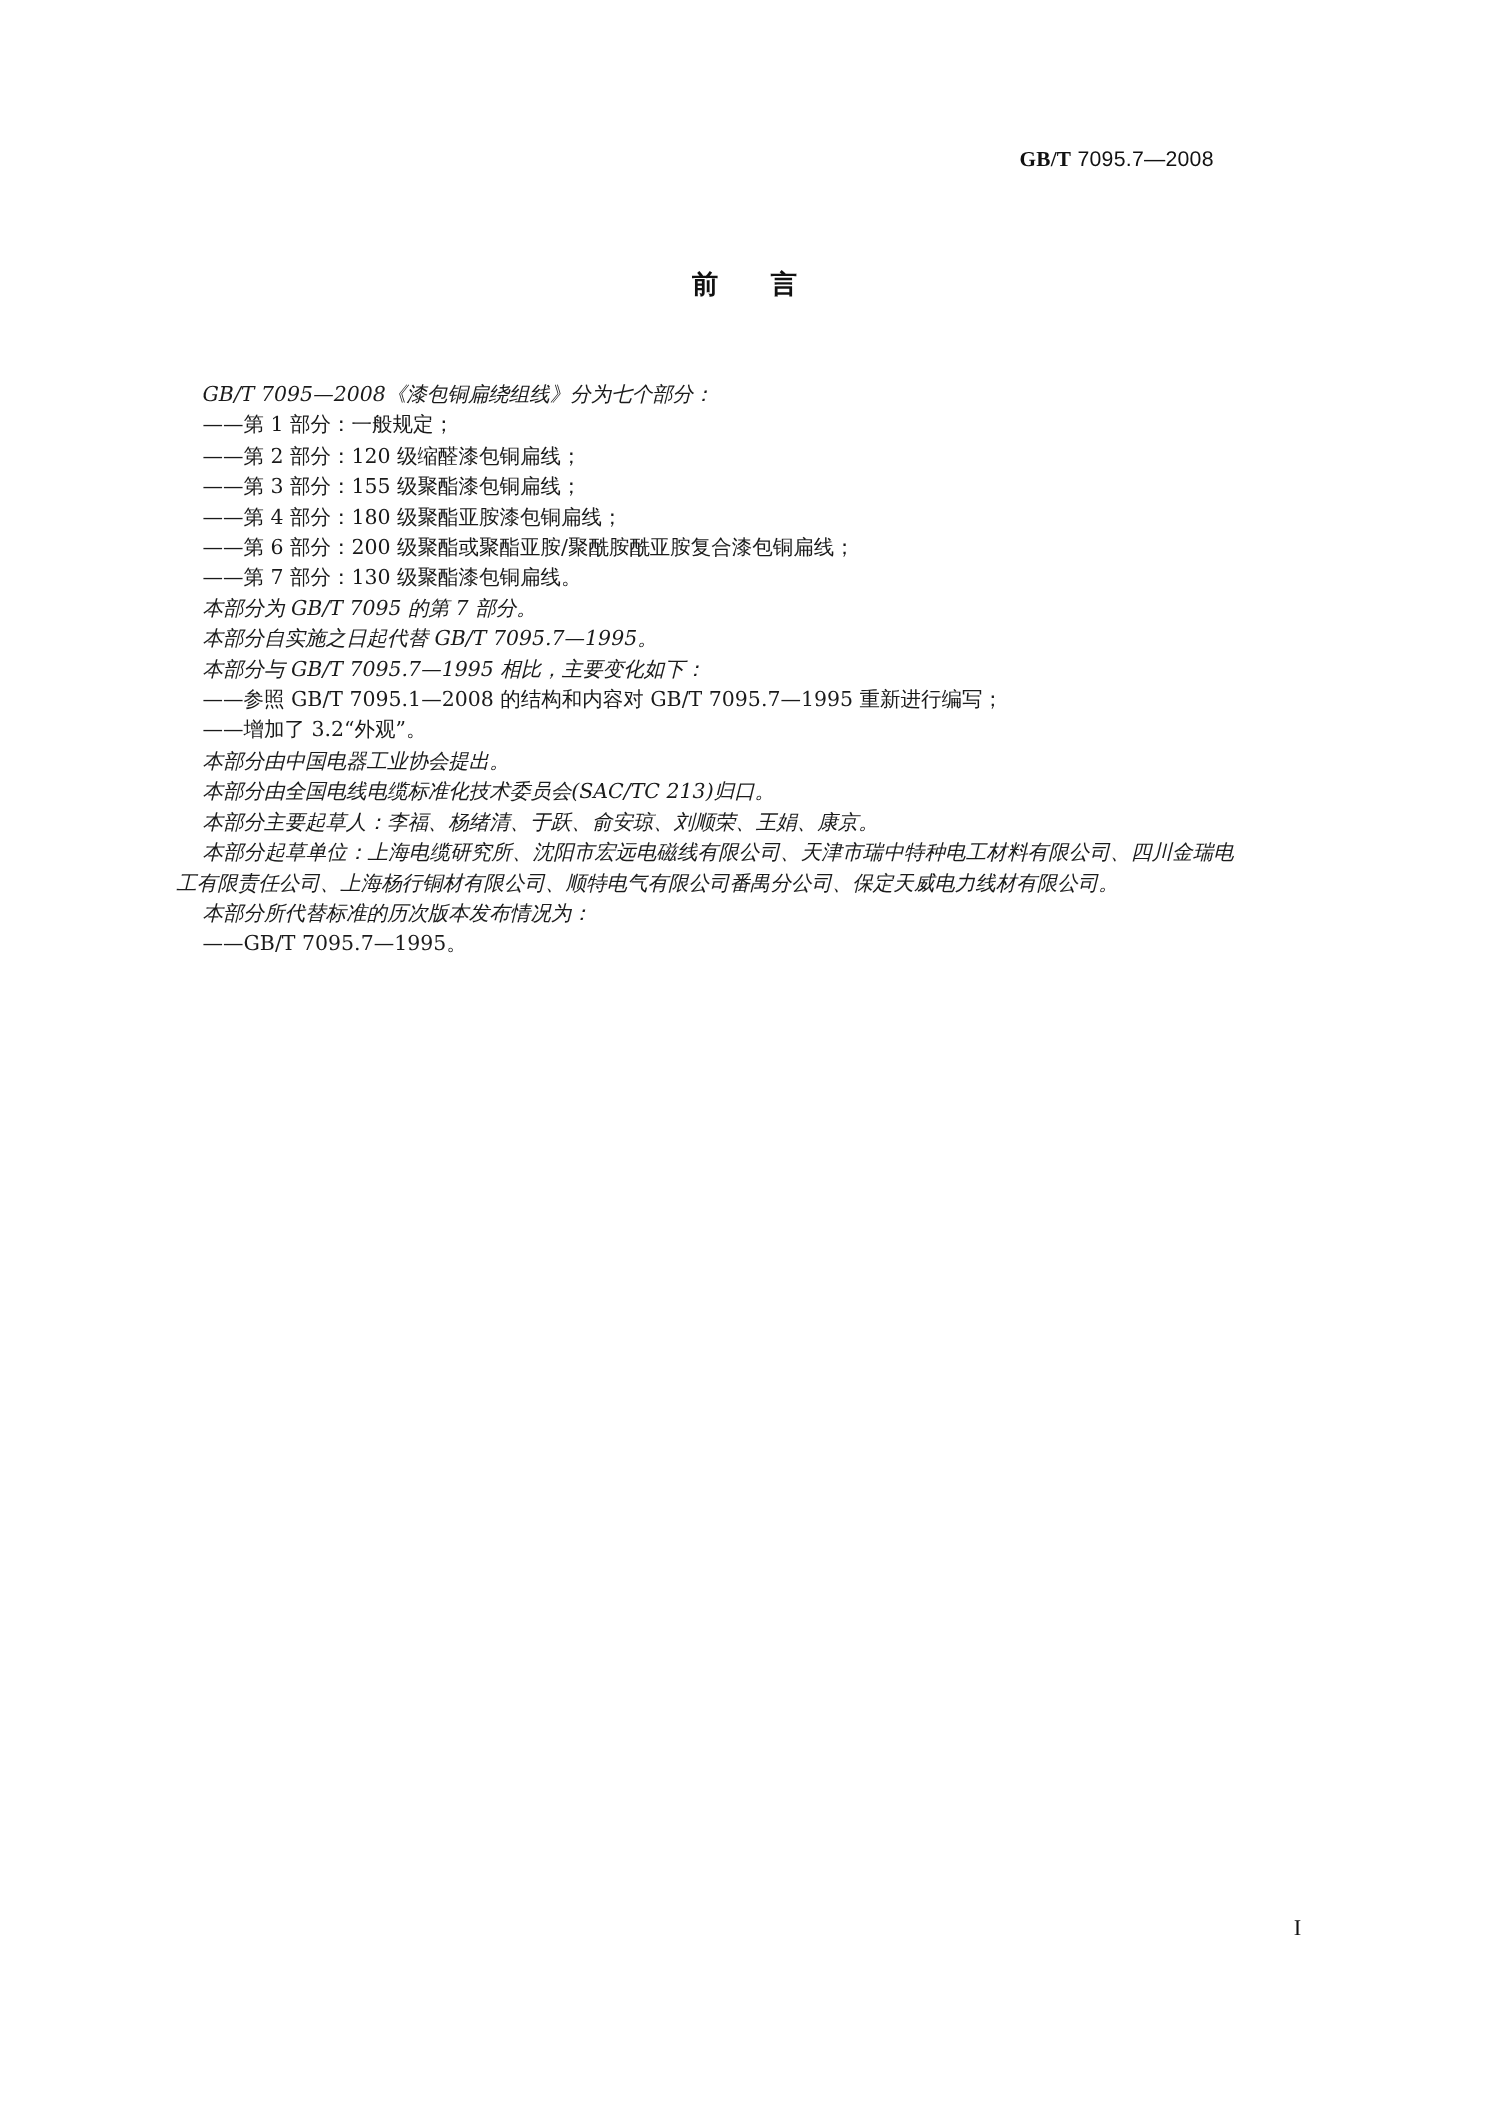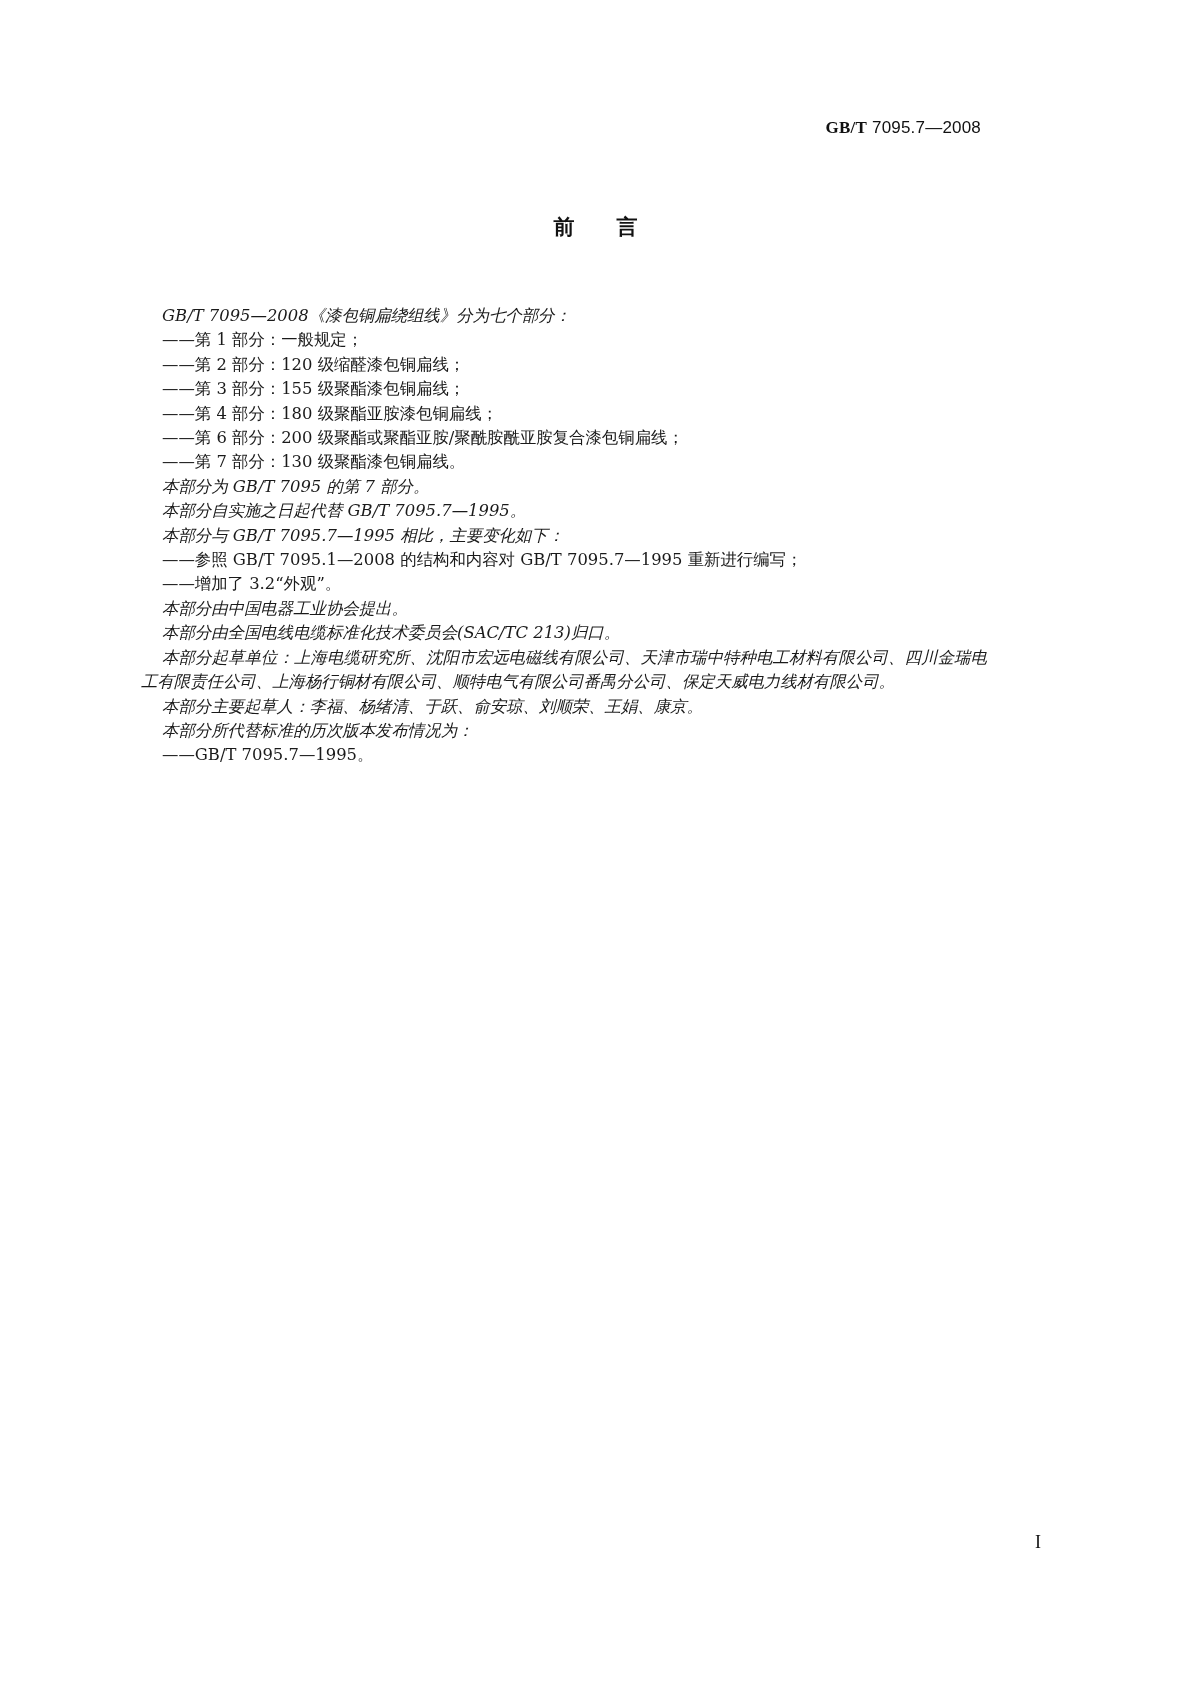--- a/index.html
+++ b/index.html
@@ -18,21 +18,21 @@
   .page {
     position: absolute;
     left: 0; top: 0;
     width: 1191px;
     height: 1684px;
     background: #ffffff;
   }
   .std-code {
     position: absolute;
     top: 118px;
-    right: 210px;
+    right: 220px;
     font-family: "Liberation Sans", "DejaVu Sans", sans-serif;
     font-size: 17px;
     color: #111;
     letter-spacing: 0.2px;
     white-space: nowrap;
   }
   .std-code .gbt {
     font-family: "Liberation Serif", "DejaVu Serif", serif;
     font-weight: bold;
   }
@@ -108,22 +108,22 @@
 
     <p class="para nowrap">本部分为 GB/T 7095 的第 7 部分。</p>
     <p class="para nowrap">本部分自实施之日起代替 GB/T 7095.7—1995。</p>
     <p class="para nowrap">本部分与 GB/T 7095.7—1995 相比，主要变化如下：</p>
 
     <p class="dash-item">——参照 GB/T 7095.1—2008 的结构和内容对 GB/T 7095.7—1995 重新进行编写；</p>
     <p class="dash-item">——增加了 3.2“外观”。</p>
 
     <p class="para nowrap">本部分由中国电器工业协会提出。</p>
     <p class="para nowrap">本部分由全国电线电缆标准化技术委员会(SAC/TC 213)归口。</p>
+    <p class="para nowrap">本部分主要起草人：李福、杨绪清、于跃、俞安琼、刘顺荣、王娟、康京。</p>
     <p class="para">本部分起草单位：上海电缆研究所、沈阳市宏远电磁线有限公司、天津市瑞中特种电工材料有限公司、四川金瑞电工有限责任公司、上海杨行铜材有限公司、顺特电气有限公司番禺分公司、保定天威电力线材有限公司。</p>
-    <p class="para nowrap">本部分主要起草人：李福、杨绪清、于跃、俞安琼、刘顺荣、王娟、康京。</p>
     <p class="para nowrap">本部分所代替标准的历次版本发布情况为：</p>
 
     <p class="dash-item">——GB/T 7095.7—1995。</p>
   </div>
 
   <div class="page-num">I</div>
 
 </div>
 
 </body></html>

